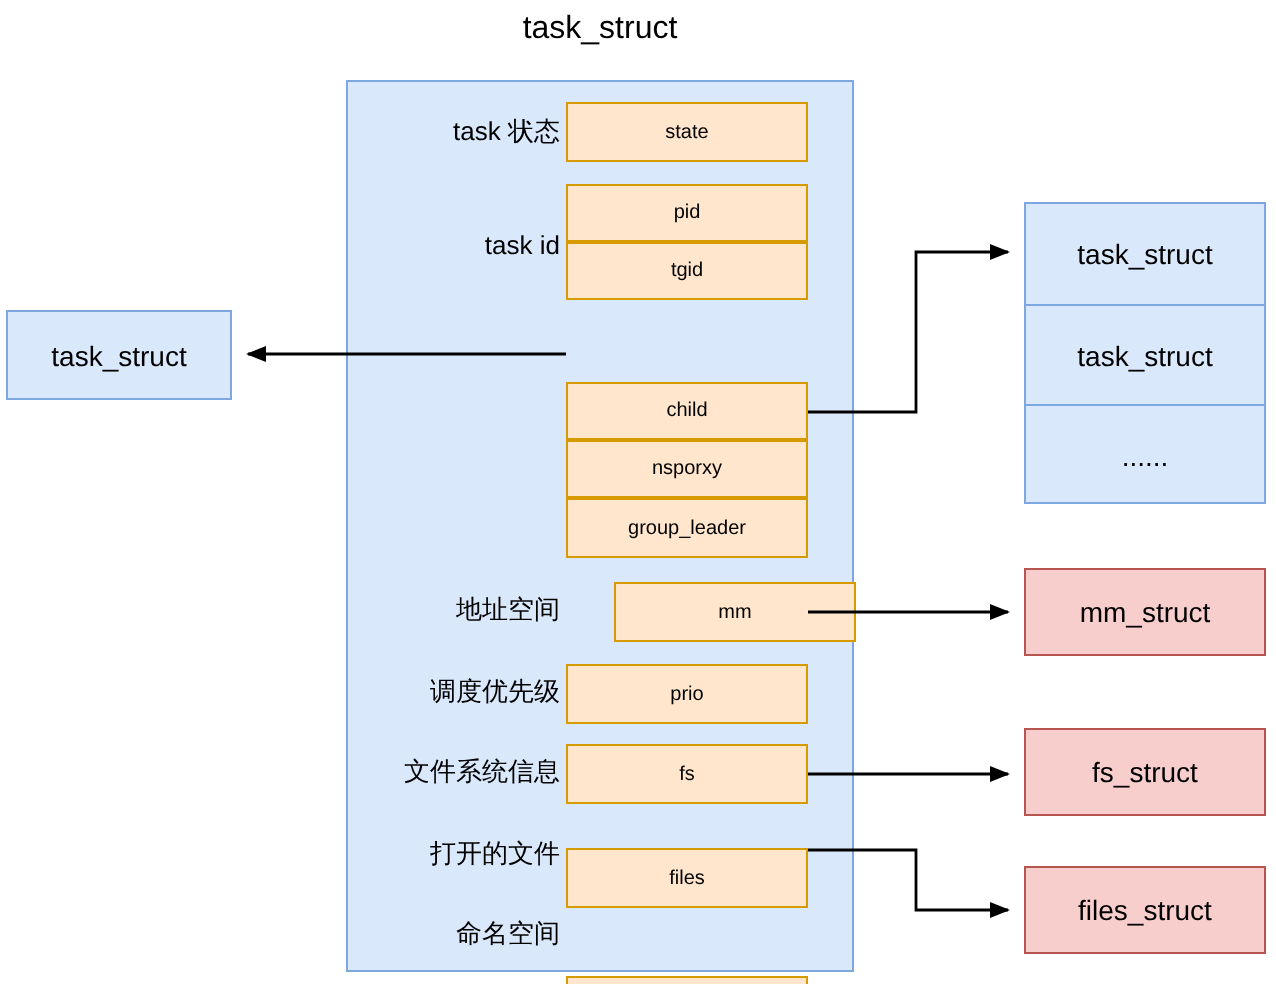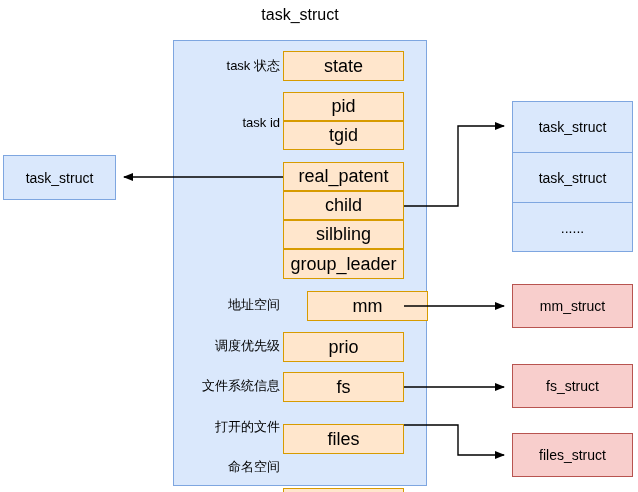--- a/index.html
+++ b/index.html
@@ -45,21 +45,21 @@
   }
 
   
   .field{
     position:absolute;
     left:283px;
     width:121px;
     background:#ffe6cc;
     border:1px solid #d79b00;
     box-sizing:border-box;
-    font-size:18px;
+    font-size:10px;
     display:flex;
     align-items:center;
     justify-content:center;
     color:#000;
   }
 
   
   .left-box{
     position:absolute;
     left:3px;top:155px;
@@ -125,23 +125,22 @@
   <div class="grp-label" style="top:338px;">调度优先级</div>
   <div class="grp-label" style="top:378px;">文件系统信息</div>
   <div class="grp-label" style="top:419px;">打开的文件</div>
   <div class="grp-label" style="top:459px;">命名空间</div>
 
   <div class="field" style="top:51px;height:30px;">state</div>
 
   <div class="field" style="top:92px;height:29px;">pid</div>
   <div class="field" style="top:121px;height:29px;">tgid</div>
 
-  <div class="field" style="top:162px;height:29px;">real_patent</div>
   <div class="field" style="top:191px;height:29px;">child</div>
-  <div class="field" style="top:220px;height:29px;">silbling</div>
+  <div class="field" style="top:220px;height:29px;">nsporxy</div>
   <div class="field" style="top:249px;height:30px;">group_leader</div>
 
   <div class="field" style="top:291px;height:30px;margin-left:24px;">mm</div>
   <div class="field" style="top:332px;height:30px;">prio</div>
   <div class="field" style="top:372px;height:30px;">fs</div>
   <div class="field" style="top:412px;height:30px;margin-top:12px;">files</div>
   <div class="field" style="top:452px;height:30px;margin-top:36px;">nsporxy</div>
 
   <div class="right-list">
     <div class="row">task_struct</div>

